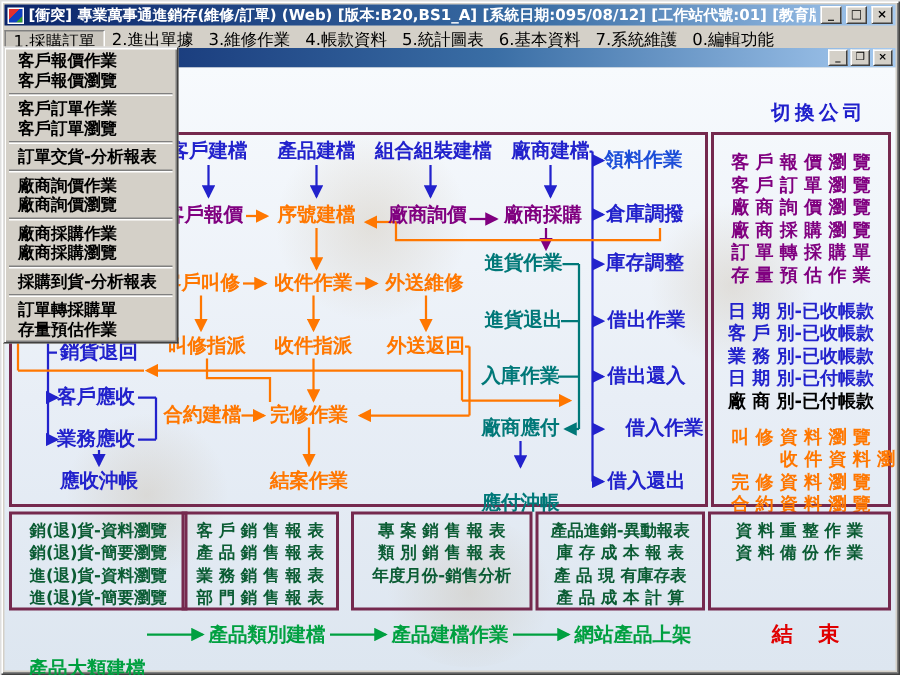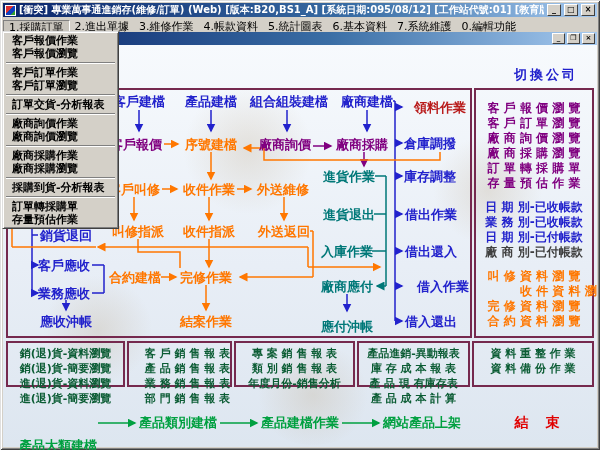--- a/index.html
+++ b/index.html
@@ -43,21 +43,21 @@
     color:#2020cc;font-weight:bold;font-size:13px;letter-spacing:3px;white-space:nowrap;}
   .fnode{position:absolute;transform:translate(-50%,-50%);font-weight:bold;
     font-size:13px;white-space:nowrap;letter-spacing:0px;line-height:13px;}
   .arrow-svg{position:absolute;left:0;top:0;pointer-events:none;}
   
   .sb-inner{position:absolute;left:474px;top:88px;width:120px;height:250px;
     border:2px solid #75294e;padding-top:11px;text-align:center;}
   .sb-group{margin-bottom:9px;}
   .sb-item{font-size:12px;font-weight:bold;line-height:15px;white-space:nowrap;}
   
-  .rep-col{position:absolute;top:341px;height:46px;border:2px solid #75294e;
+  .rep-col{position:absolute;top:341px;height:66px;border:2px solid #75294e;
     padding-top:3px;text-align:center;}
   .rep-item{font-size:11px;font-weight:bold;line-height:15px;color:#0b5c34;white-space:nowrap;}
   
   .bstep{position:absolute;transform:translate(-50%,-50%);color:#00a040;
     font-size:13px;font-weight:bold;white-space:nowrap;}
   .end-label{position:absolute;left:540px;top:423px;transform:translate(-50%,-50%);
     color:#e00000;font-size:14px;font-weight:bold;letter-spacing:6px;white-space:nowrap;}
   
   .dropdown{position:absolute;left:2px;top:31px;width:117px;z-index:50;
     background:#D4D0C8;border:1px solid;border-color:#dfdfdf #404040 #404040 #dfdfdf;
@@ -110,23 +110,24 @@
       <div class="sb-group">
         <div class="sb-item" style="color: rgb(128, 0, 128);">客 戶 報 價 瀏 覽</div>
         <div class="sb-item" style="color: rgb(128, 0, 128);">客 戶 訂 單 瀏 覽</div>
         <div class="sb-item" style="color: rgb(128, 0, 128);">廠 商 詢 價 瀏 覽</div>
         <div class="sb-item" style="color: rgb(128, 0, 128);">廠 商 採 購 瀏 覽</div>
         <div class="sb-item" style="color: rgb(128, 0, 128);">訂 單 轉 採 購 單</div>
         <div class="sb-item" style="color: rgb(128, 0, 128);">存 量 預 估 作 業</div>
       </div>
       <div class="sb-group">
         <div class="sb-item" style="color: rgb(34, 34, 204);">日 期 別-已收帳款</div>
+        <div class="sb-item" style="color: rgb(34, 34, 204);">客 戶 別-已收帳款</div>
         <div class="sb-item" style="color: rgb(34, 34, 204);">業 務 別-已收帳款</div>
         <div class="sb-item" style="color: rgb(34, 34, 204);">日 期 別-已付帳款</div>
-        <div class="sb-item" style="color: #404040;">廠 商 別-已付帳款</div>
+        <div class="sb-item" style="color: #000000;">廠 商 別-已付帳款</div>
       </div>
       <div class="sb-group">
         <div class="sb-item" style="color: rgb(255, 119, 0);">叫 修 資 料 瀏 覽</div>
         <div class="sb-item" style="color: rgb(255, 119, 0); padding-left: 44px;">收 件 資 料 瀏 覽</div>
         <div class="sb-item" style="color: rgb(255, 119, 0);">完 修 資 料 瀏 覽</div>
         <div class="sb-item" style="color: rgb(255, 119, 0);">合 約 資 料 瀏 覽</div>
       </div>
     </div>
 
   <svg class="arrow-svg" width="600" height="450">
@@ -195,21 +196,21 @@
       <path d="M220,423 H257" marker-end="url(#mG)"></path>
       <path d="M342,423 H379" marker-end="url(#mG)"></path>
     </g>
   </svg>
 
   <div id="flownodes">
       <div class="fnode" style="left: 139px; top: 101px; color: rgb(34, 34, 204);">客戶建檔</div>
       <div class="fnode" style="left: 211px; top: 101px; color: rgb(34, 34, 204);">產品建檔</div>
       <div class="fnode" style="left: 289px; top: 101px; color: rgb(34, 34, 204);">組合組裝建檔</div>
       <div class="fnode" style="left: 367px; top: 101px; color: rgb(34, 34, 204);">廠商建檔</div>
-      <div class="fnode" style="left: 440px; top: 107px; color: #b91c1c;">領料作業</div>
+      <div class="fnode" style="left: 429px; top: 107px; color: #1d4ed8;">領料作業</div>
       <div class="fnode" style="left: 136px; top: 144px; color: rgb(128, 0, 128);">客戶報價</div>
       <div class="fnode" style="left: 211px; top: 144px; color: rgb(255, 119, 0);">序號建檔</div>
       <div class="fnode" style="left: 285px; top: 144px; color: rgb(128, 0, 128);">廠商詢價</div>
       <div class="fnode" style="left: 362px; top: 144px; color: rgb(128, 0, 128);">廠商採購</div>
       <div class="fnode" style="left: 430px; top: 143px; color: rgb(34, 34, 204);">倉庫調撥</div>
       <div class="fnode" style="left: 349px; top: 176px; color: rgb(0, 120, 120);">進貨作業</div>
       <div class="fnode" style="left: 430px; top: 176px; color: rgb(34, 34, 204);">庫存調整</div>
       <div class="fnode" style="left: 134px; top: 189px; color: rgb(255, 119, 0);">客戶叫修</div>
       <div class="fnode" style="left: 209px; top: 189px; color: rgb(255, 119, 0);">收件作業</div>
       <div class="fnode" style="left: 283px; top: 189px; color: rgb(255, 119, 0);">外送維修</div>
@@ -222,32 +223,32 @@
       <div class="fnode" style="left: 347px; top: 251px; color: rgb(0, 120, 120);">入庫作業</div>
       <div class="fnode" style="left: 431px; top: 251px; color: rgb(34, 34, 204);">借出還入</div>
       <div class="fnode" style="left: 64px; top: 265px; color: rgb(34, 34, 204);">客戶應收</div>
       <div class="fnode" style="left: 135px; top: 277px; color: rgb(255, 119, 0);">合約建檔</div>
       <div class="fnode" style="left: 206px; top: 277px; color: rgb(255, 119, 0);">完修作業</div>
       <div class="fnode" style="left: 347px; top: 286px; color: rgb(0, 120, 120);">廠商應付</div>
       <div class="fnode" style="left: 431px; top: 286px; color: rgb(34, 34, 204); margin-left: 12px;">借入作業</div>
       <div class="fnode" style="left: 64px; top: 293px; color: rgb(34, 34, 204);">業務應收</div>
       <div class="fnode" style="left: 66px; top: 321px; color: rgb(34, 34, 204);">應收沖帳</div>
       <div class="fnode" style="left: 206px; top: 321px; color: rgb(255, 119, 0);">結案作業</div>
-      <div class="fnode" style="left: 347px; top: 326px; color: rgb(0, 120, 120);">應付沖帳</div>
+      <div class="fnode" style="left: 347px; top: 336px; color: rgb(0, 120, 120);">應付沖帳</div>
       <div class="fnode" style="left: 431px; top: 321px; color: rgb(34, 34, 204);">借入還出</div>
     </div>
 
   <div id="reports">
       <div class="rep-col" style="left: 6px; width: 119px;">
         <div class="rep-item">銷(退)貨-資料瀏覽</div>
         <div class="rep-item">銷(退)貨-簡要瀏覽</div>
         <div class="rep-item">進(退)貨-資料瀏覽</div>
         <div class="rep-item">進(退)貨-簡要瀏覽</div>
       </div>
-      <div class="rep-col" style="left: 127px; width: 105px; text-align: right;">
+      <div class="rep-col" style="left: 121px; width: 105px;">
         <div class="rep-item">客 戶 銷 售 報 表</div>
         <div class="rep-item">產 品 銷 售 報 表</div>
         <div class="rep-item">業 務 銷 售 報 表</div>
         <div class="rep-item">部 門 銷 售 報 表</div>
       </div>
       <div class="rep-col" style="left: 234px; width: 121px;">
         <div class="rep-item">專 案 銷 售 報 表</div>
         <div class="rep-item">類 別 銷 售 報 表</div>
         <div class="rep-item">年度月份-銷售分析</div>
       </div>

